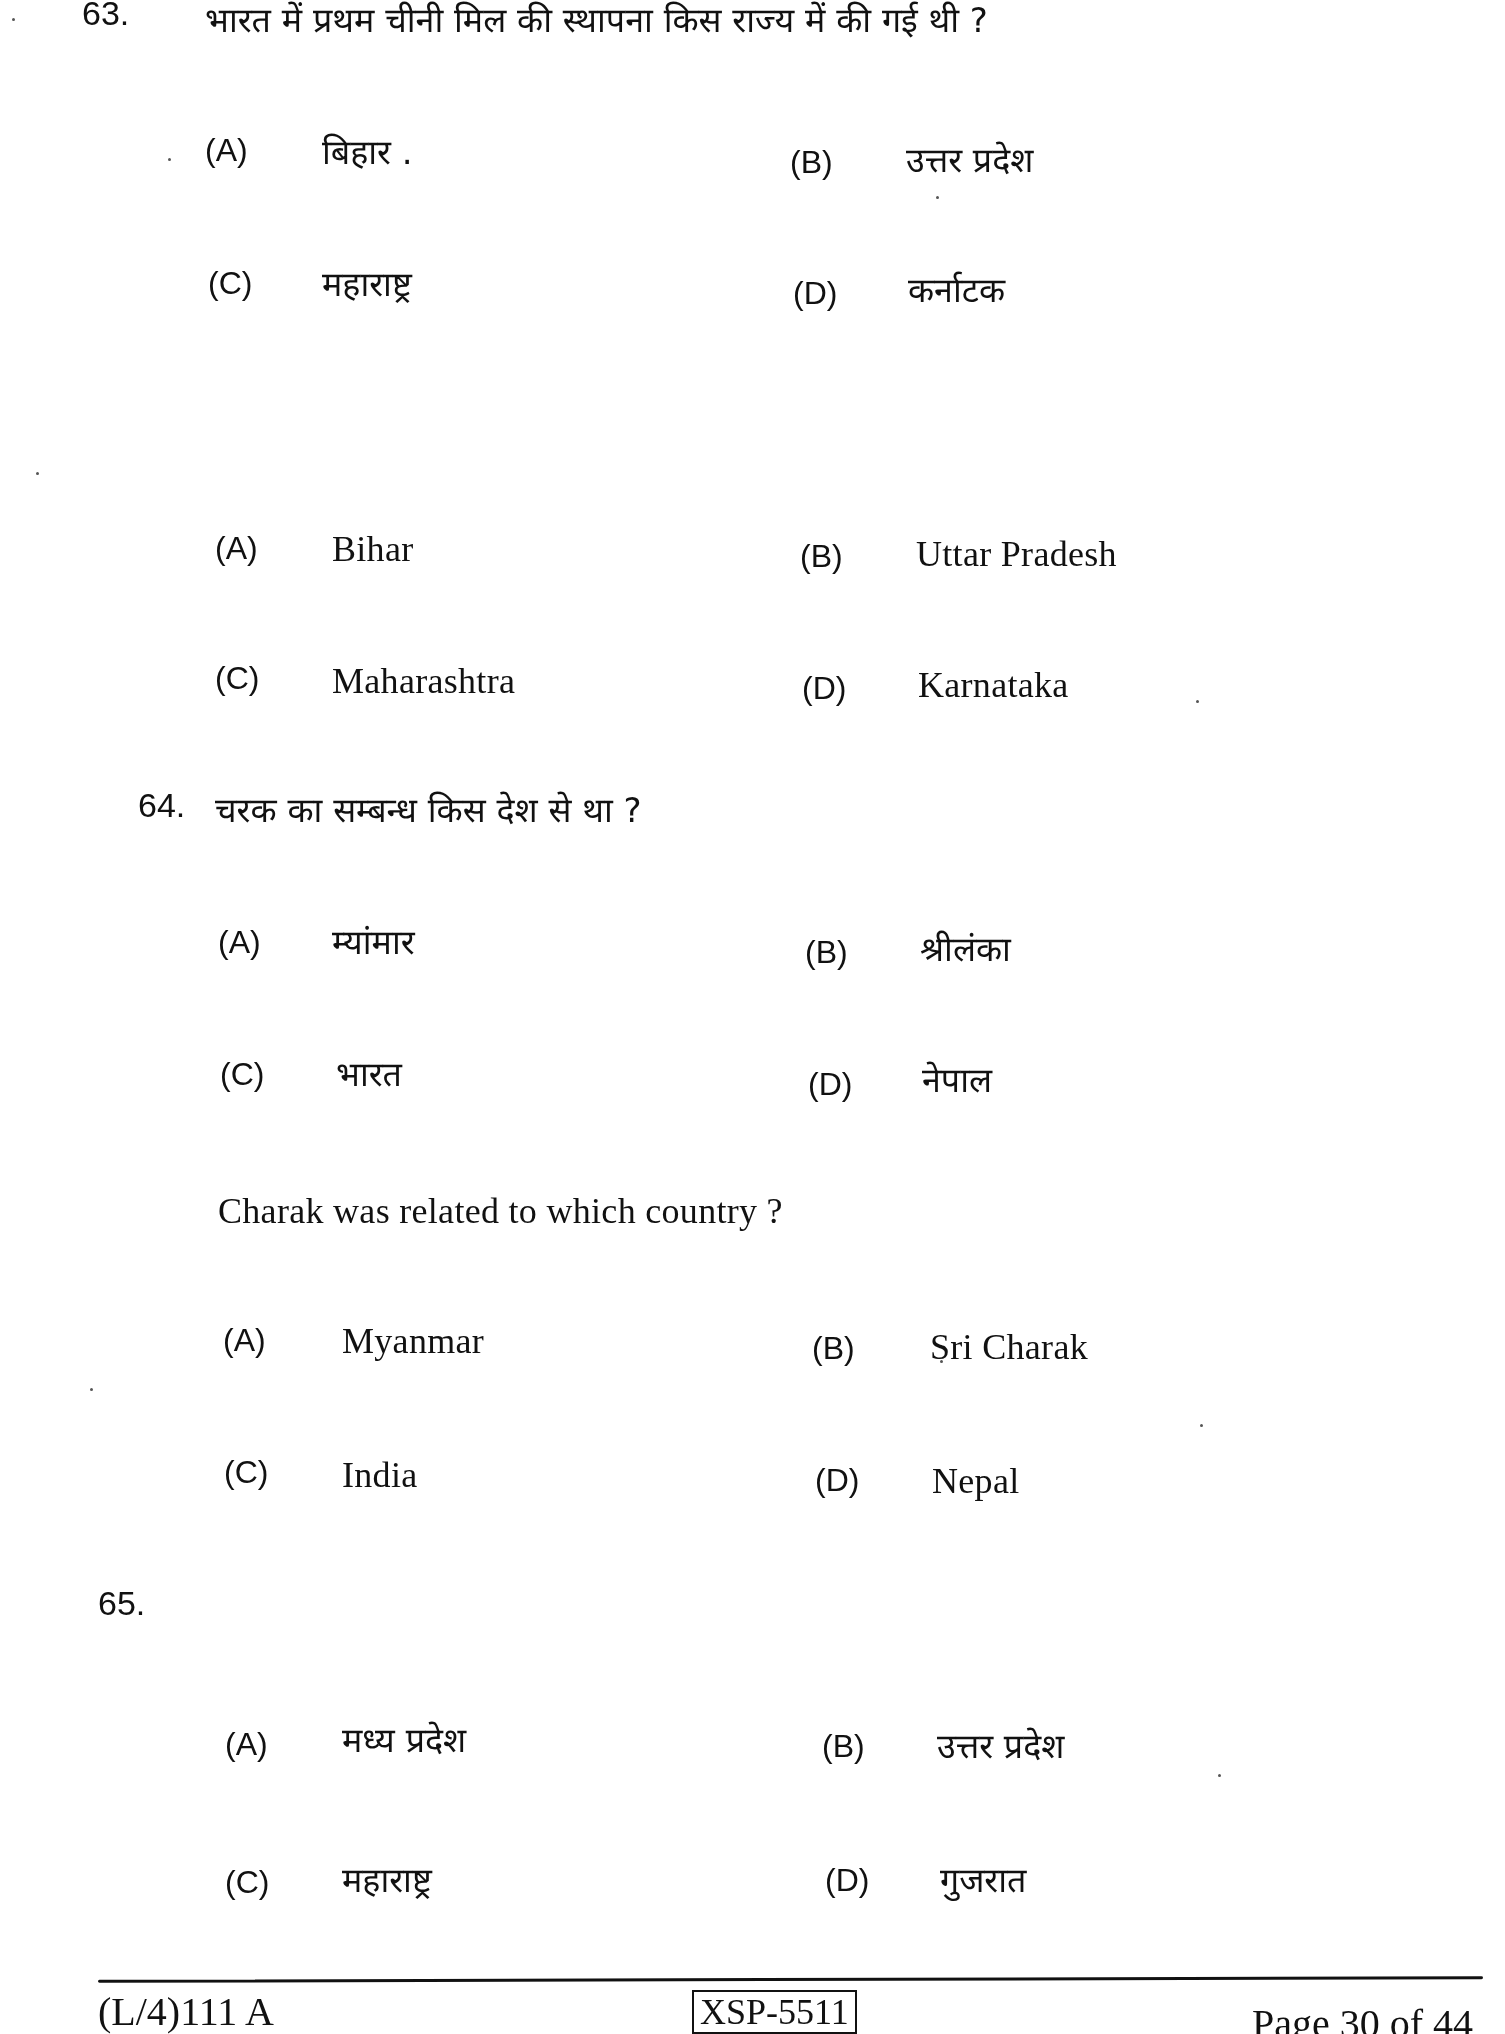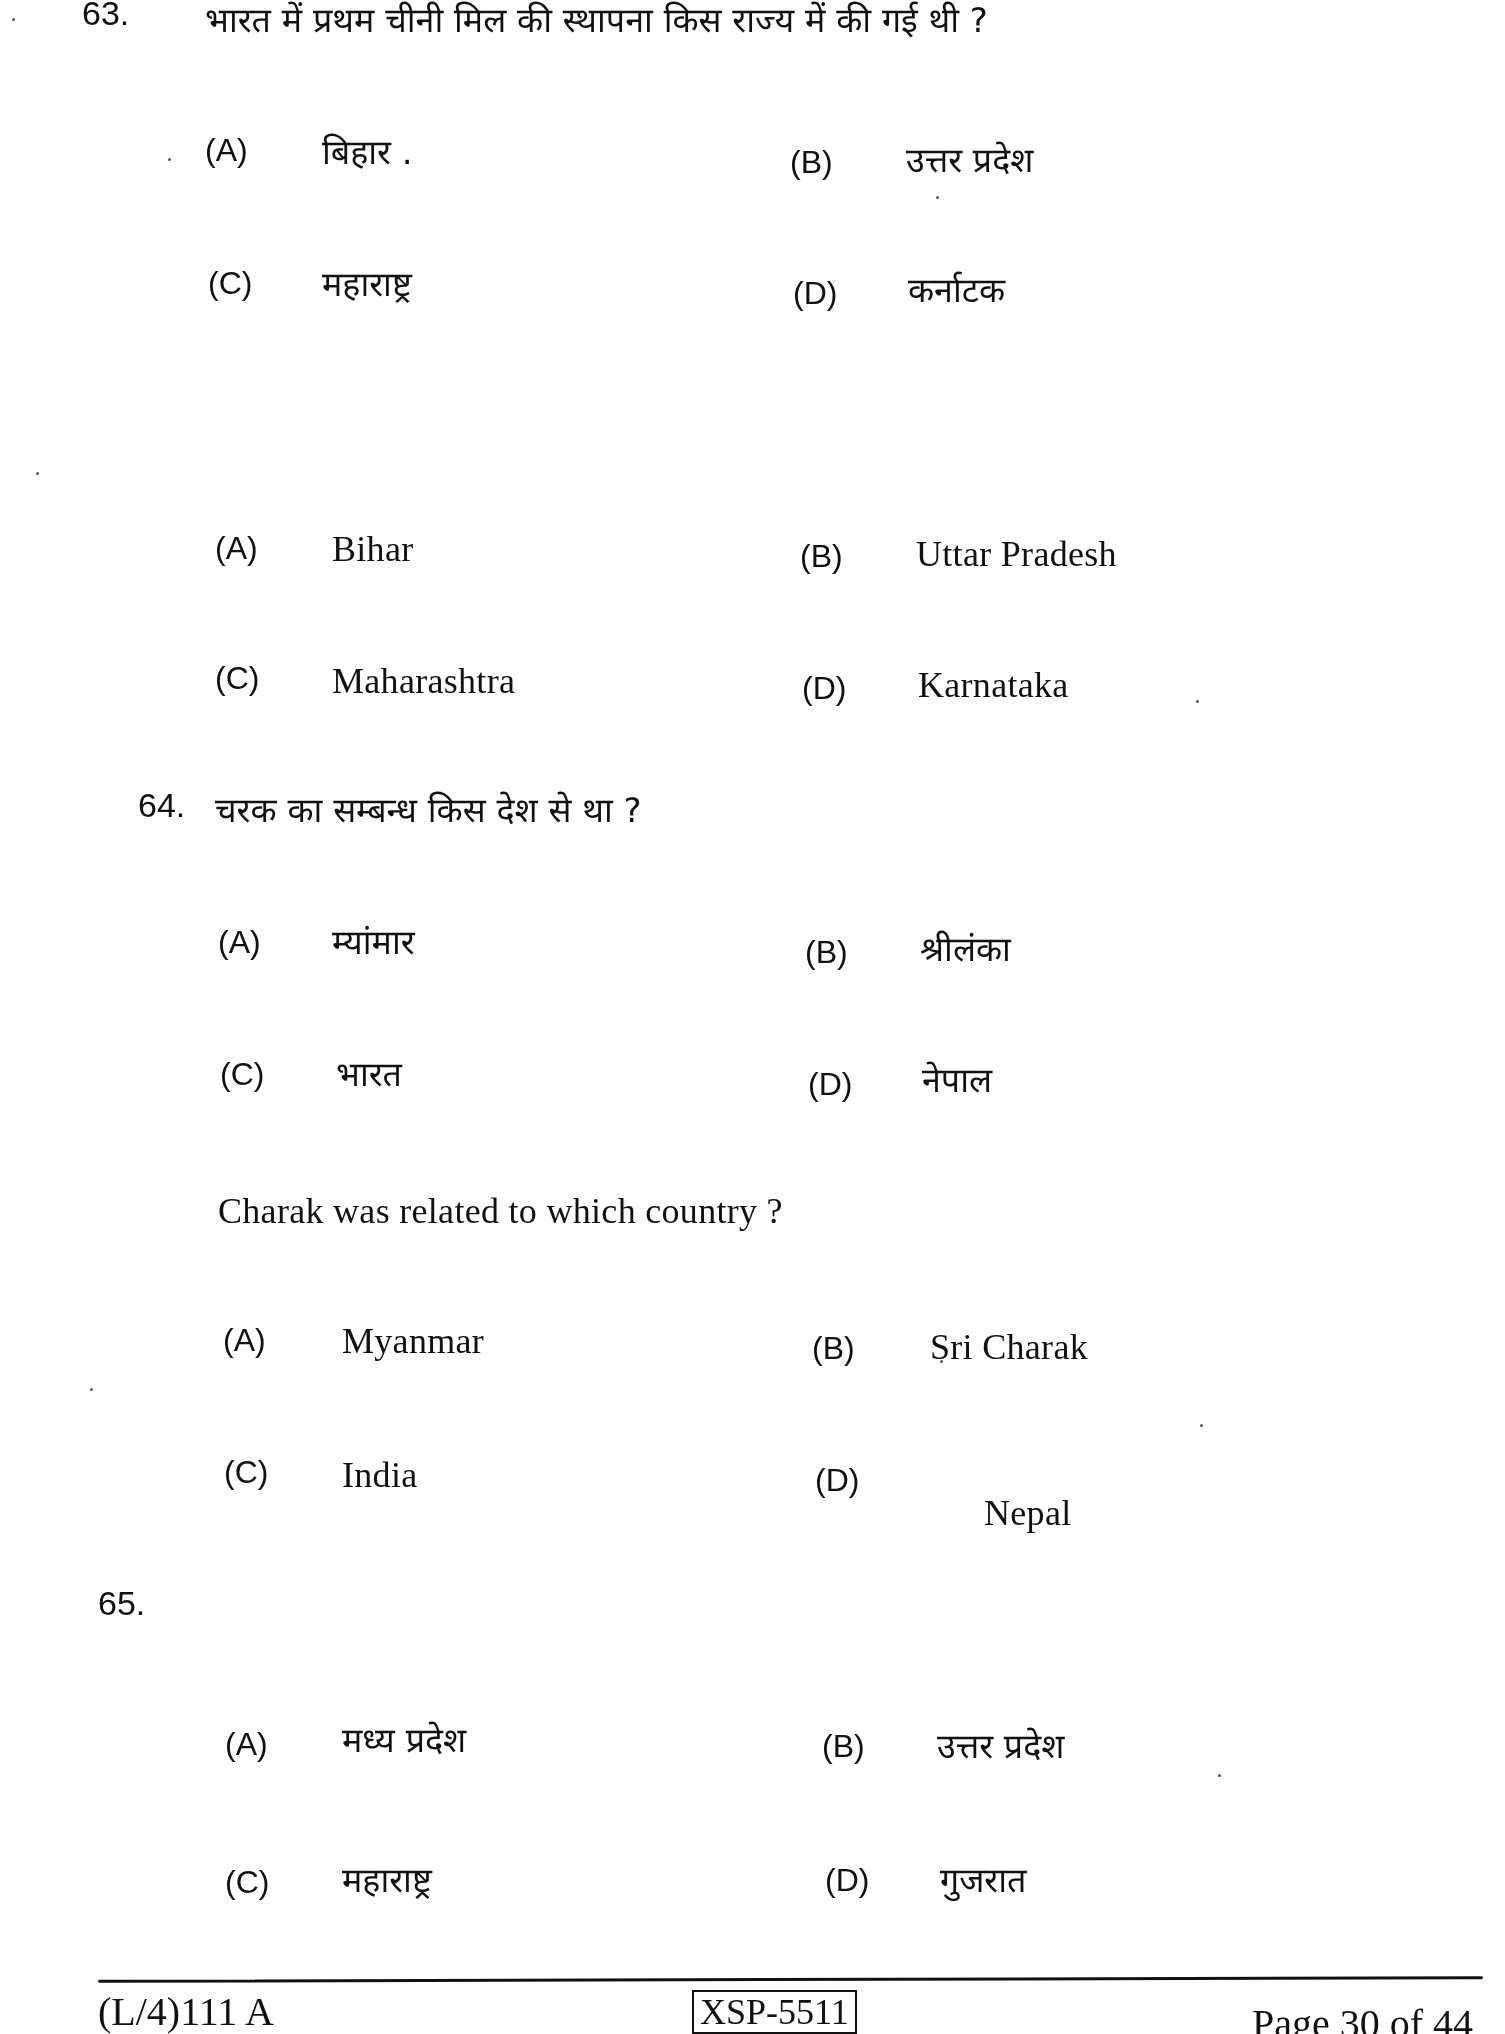--- a/index.html
+++ b/index.html
@@ -67,21 +67,21 @@
 
   <div class="abs eng" style="left:218px; top:1190px;">Charak was related to which country ?</div>
 
   <div class="abs lbl" style="left:223px; top:1322px;">(A)</div>
   <div class="abs eng" style="left:342px; top:1320px;">Myanmar</div>
   <div class="abs lbl" style="left:812px; top:1330px;">(B)</div>
   <div class="abs eng" style="left:930px; top:1326px;">Sri Charak</div>
   <div class="abs lbl" style="left:224px; top:1454px;">(C)</div>
   <div class="abs eng" style="left:342px; top:1454px;">India</div>
   <div class="abs lbl" style="left:815px; top:1462px;">(D)</div>
-  <div class="abs eng" style="left:984px; top:1460px;margin-top:32px;">Nepal</div>
+  <div class="abs eng" style="left:932px; top:1460px;">Nepal</div>
 
   <div class="abs qnum" style="left:98px; top:1584px;">65.</div>
 
   <div class="abs lbl" style="left:225px; top:1726px;">(A)</div>
   <div class="abs hindi" style="left:342px; top:1716px;">मध्य प्रदेश</div>
   <div class="abs lbl" style="left:822px; top:1728px;">(B)</div>
   <div class="abs hindi" style="left:937px; top:1722px;">उत्तर प्रदेश</div>
   <div class="abs lbl" style="left:225px; top:1864px;">(C)</div>
   <div class="abs hindi" style="left:342px; top:1856px;">महाराष्ट्र</div>
   <div class="abs lbl" style="left:825px; top:1862px;">(D)</div>

